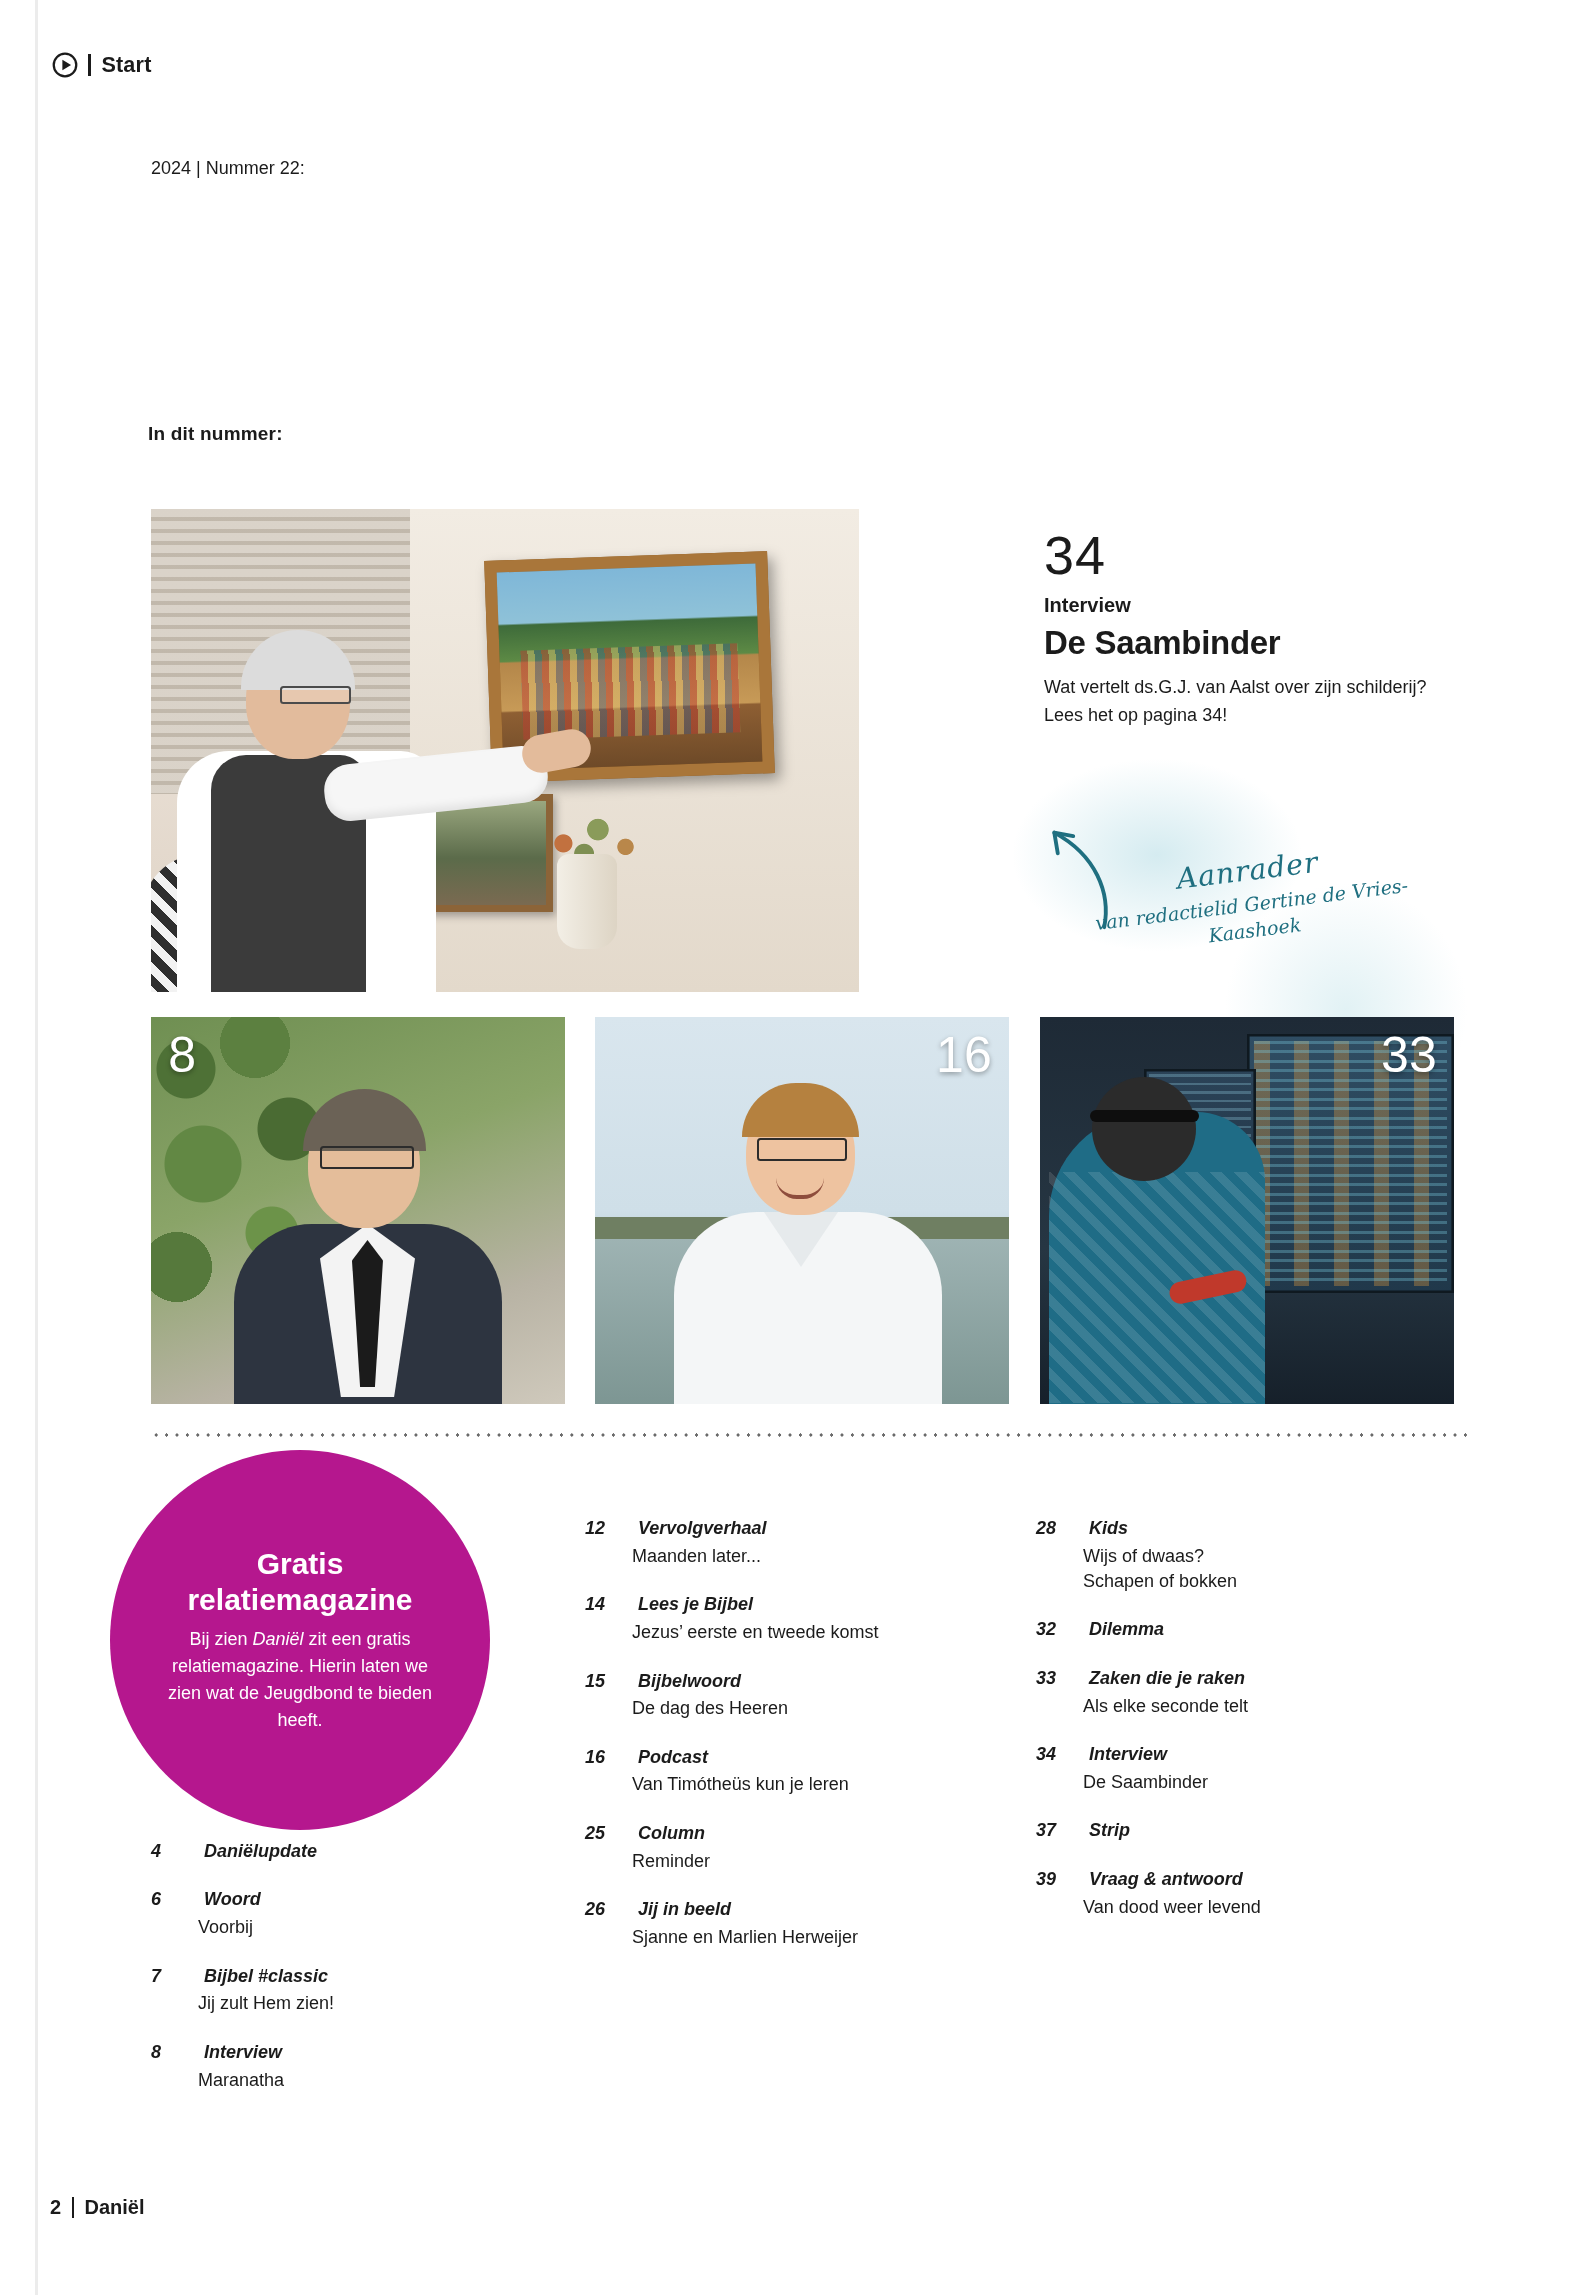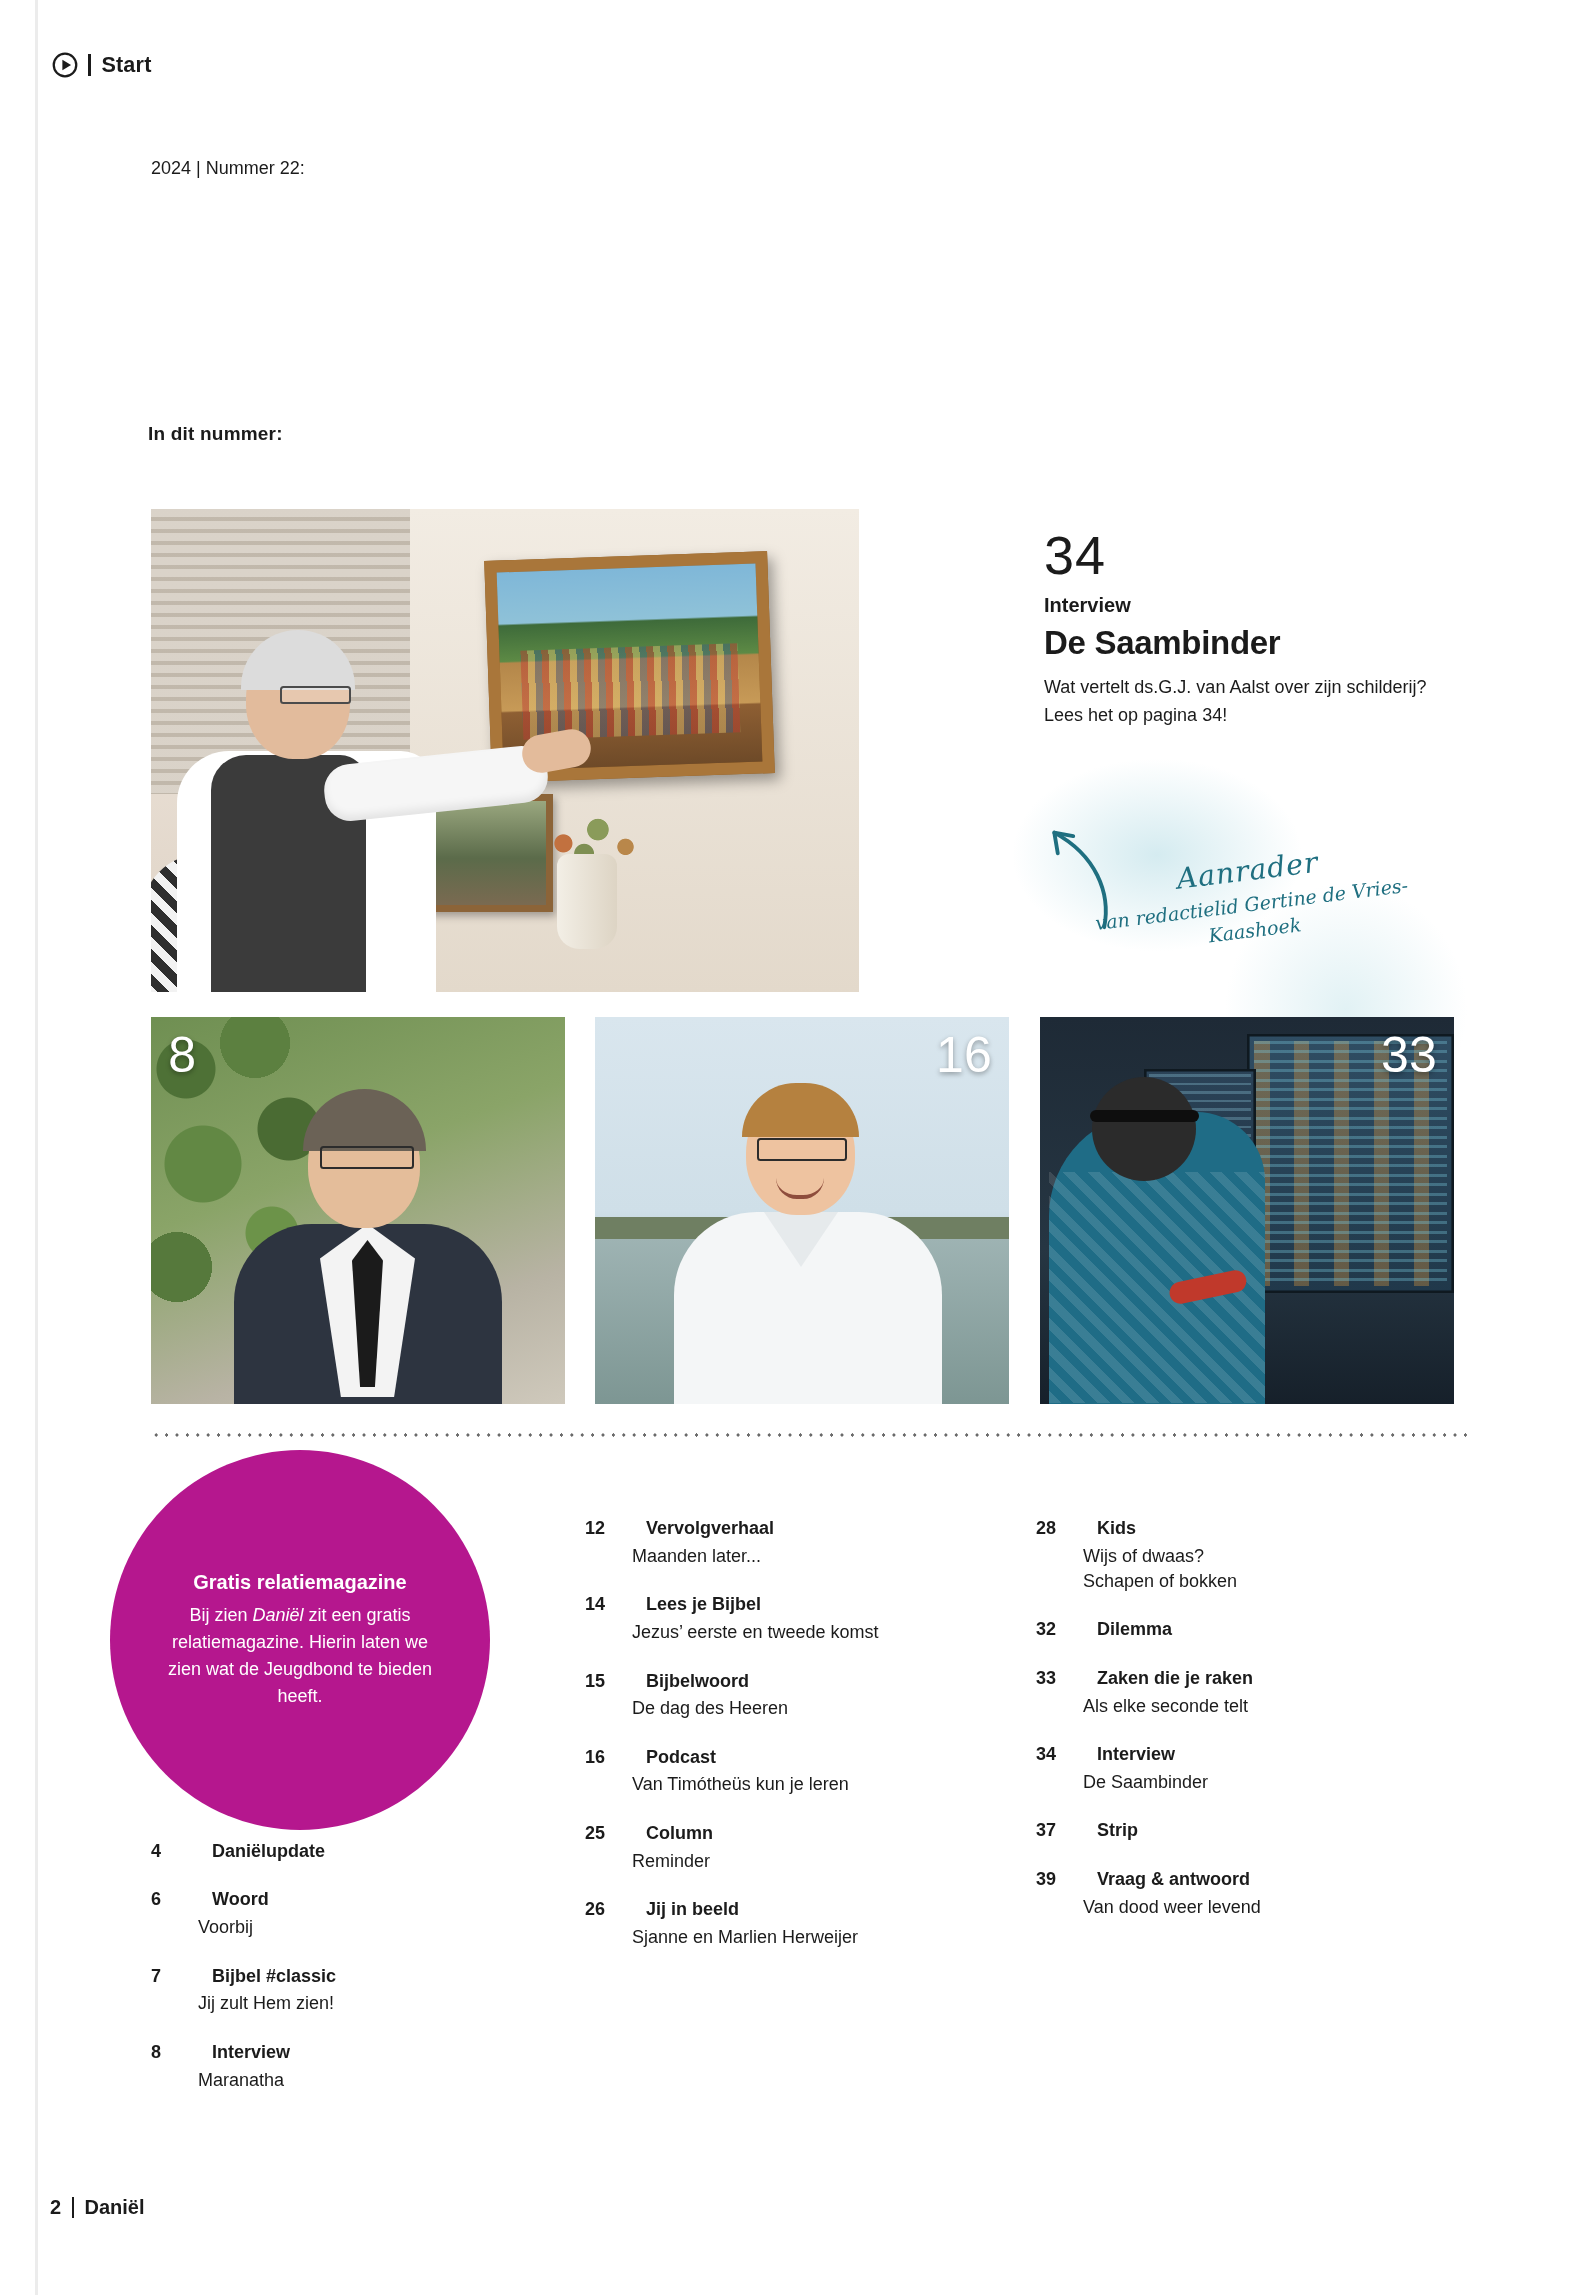--- a/index.html
+++ b/index.html
@@ -430,21 +430,21 @@
     color: #ffffff;
     text-align: center;
     padding: 0 47px;
     box-sizing: border-box;
     display: flex;
     flex-direction: column;
     justify-content: center;
     align-items: center;
   }
   .promo-circle .promo-title {
-    font-size: 20px;
+    font-size: 30px;
     font-weight: bold;
     line-height: 1.2;
     margin-bottom: 8px;
   }
   .promo-circle .promo-body {
     font-size: 18px;
     line-height: 1.5;
   }
   .promo-circle .promo-body i { font-style: italic; }
 
@@ -453,21 +453,21 @@
     position: absolute;
     top: 1515px;
     font-size: 18px;
     line-height: 1.45;
   }
   #toc-col-1 { left: 151px; top: 1838px; width: 293px; }
   #toc-col-2 { left: 585px; width: 397px; }
   #toc-col-3 { left: 1036px; width: 431px; }
 
   .toc-entry { margin-bottom: 22.4px; }
-  .toc-row { display: flex; gap: 28px; }
+  .toc-row { display: flex; gap: 20px; font-style: italic; }
   .toc-page {
     width: 33px;
     flex: 0 0 33px;
     text-align: left;
     font-weight: bold;
     font-size: 18px;
   }
   .toc-title {
     font-weight: bold;
     font-size: 18px;

